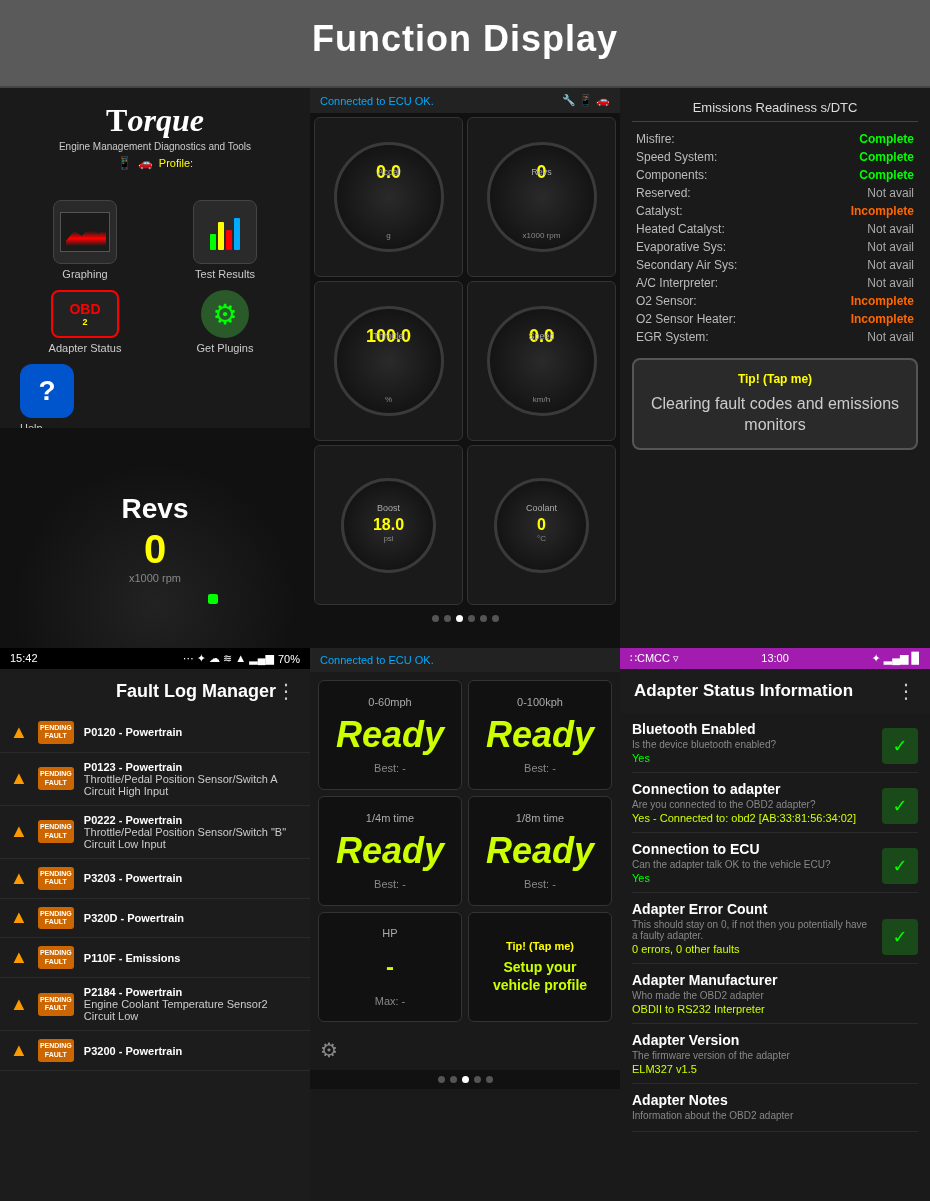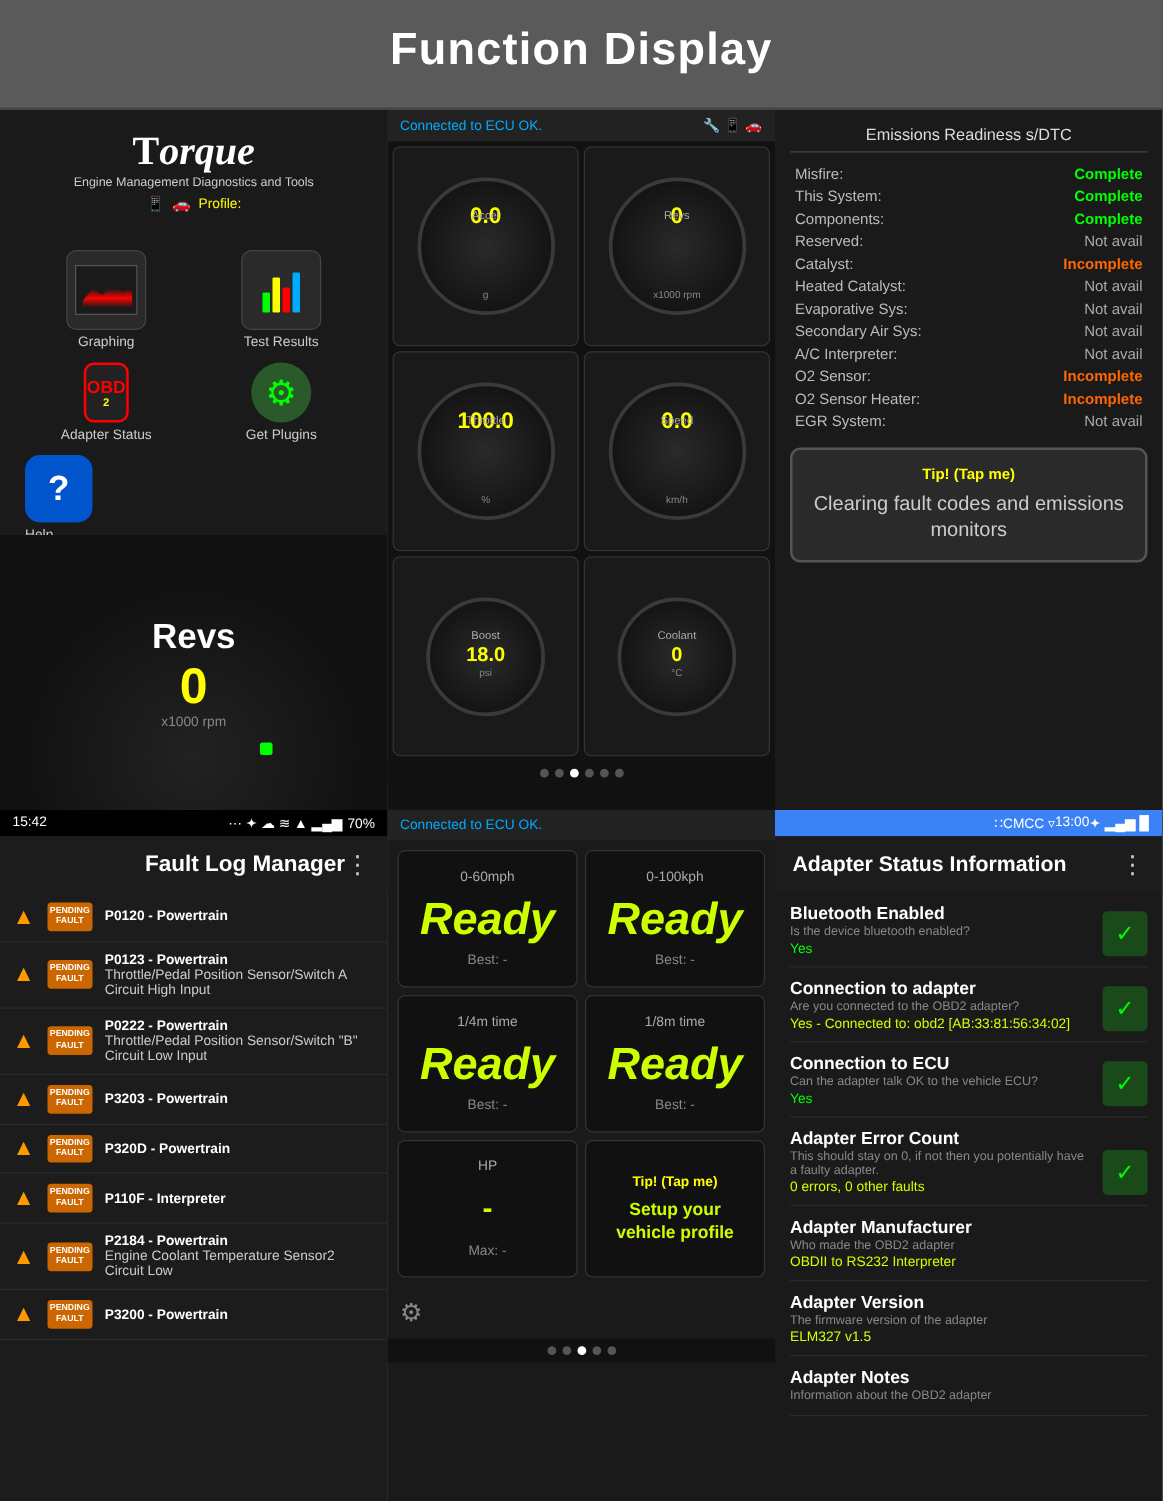--- a/index.html
+++ b/index.html
@@ -104,21 +104,21 @@
       align-items: flex-end;
       height: 36px;
     }
     .bar { width: 6px; background: #0f0; border-radius: 1px; }
     .bar:nth-child(1) { height: 16px; background: #0f0; }
     .bar:nth-child(2) { height: 28px; background: #ff0; }
     .bar:nth-child(3) { height: 20px; background: #f00; }
     .bar:nth-child(4) { height: 32px; background: #0af; }
     .menu-label { color: #ccc; font-size: 11px; }
     .adapter-icon {
-      width: 36px; height: 48px;
+      width: 68px; height: 48px;
       background: #222;
       border-radius: 8px;
       border: 2px solid #f00;
       display: flex;
       align-items: center;
       justify-content: center;
       font-size: 9px;
       color: #ff0;
       font-weight: bold;
       flex-direction: column;
@@ -343,24 +343,24 @@
     }
     .settings-gear { font-size: 20px; color: #888; }
 
     
     .panel-adapter {
       background: #1a1a1a;
       color: #fff;
       overflow: hidden;
     }
     .adapter-statusbar {
-      background: #3b82f6;
+      background: #a21caf;
       padding: 4px 10px;
       display: flex;
-      justify-content: flex-end;
+      justify-content: space-between;
       font-size: 11px;
       color: #fff;
     }
     .adapter-header {
       background: #1c1c1c;
       padding: 10px 14px;
       display: flex;
       justify-content: space-between;
       align-items: center;
     }
@@ -542,21 +542,21 @@
   </div>
 
   <div class="panel-emissions">
     <div class="emissions-title">Emissions Readiness s/DTC</div>
 
     <div class="emissions-row">
       <span class="emissions-label">Misfire:</span>
       <span class="status-complete">Complete</span>
     </div>
     <div class="emissions-row">
-      <span class="emissions-label">This System:</span>
+      <span class="emissions-label">Speed System:</span>
       <span class="status-complete">Complete</span>
     </div>
     <div class="emissions-row">
       <span class="emissions-label">Components:</span>
       <span class="status-complete">Complete</span>
     </div>
     <div class="emissions-row">
       <span class="emissions-label">Reserved:</span>
       <span class="status-notavail">Not avail</span>
     </div>
@@ -652,21 +652,21 @@
         <span class="fault-badge">PENDING<br>FAULT</span>
         <div class="fault-text">
           <div class="fault-code">P320D - Powertrain</div>
         </div>
       </div>
 
       <div class="fault-item">
         <span class="fault-triangle">▲</span>
         <span class="fault-badge">PENDING<br>FAULT</span>
         <div class="fault-text">
-          <div class="fault-code">P110F - Interpreter</div>
+          <div class="fault-code">P110F - Emissions</div>
         </div>
       </div>
 
       <div class="fault-item">
         <span class="fault-triangle">▲</span>
         <span class="fault-badge">PENDING<br>FAULT</span>
         <div class="fault-text">
           <div class="fault-code">P2184 - Powertrain</div>
           <div>Engine Coolant Temperature Sensor2 Circuit Low</div>
         </div>

